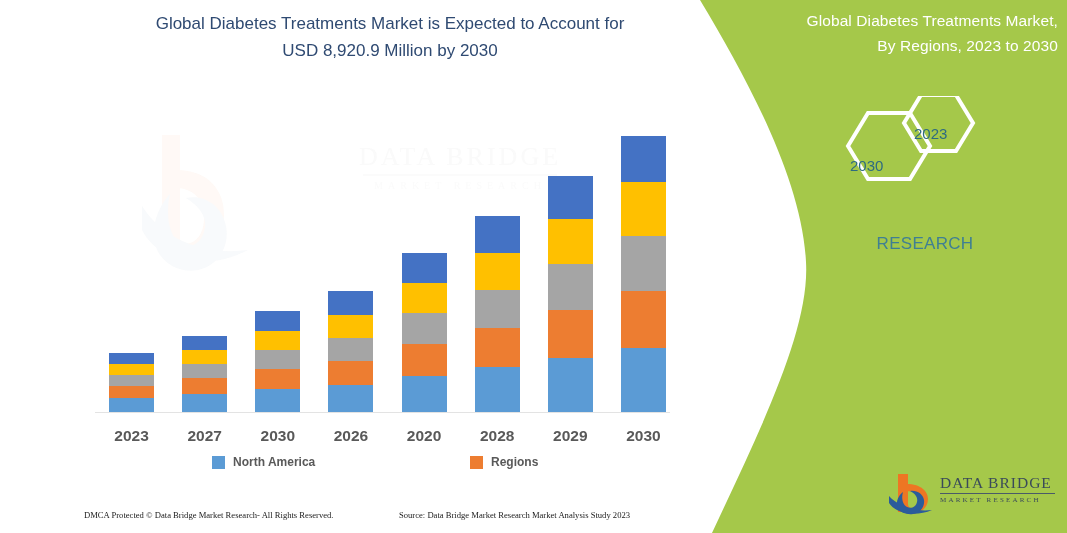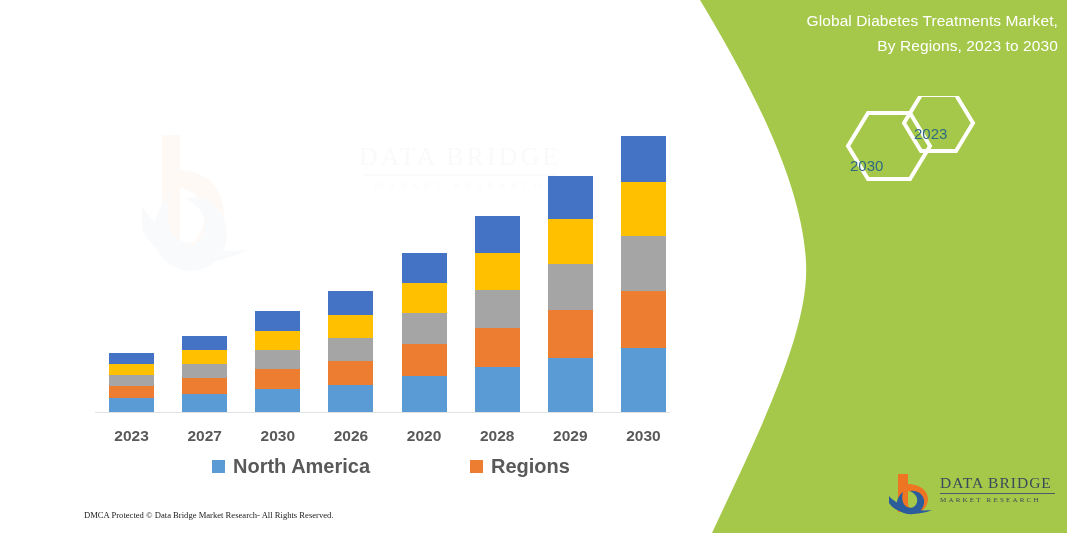--- a/index.html
+++ b/index.html
@@ -47,21 +47,21 @@
   .bars{position:absolute;left:95px;top:110px;width:585px;height:302px;}
   .bar{position:absolute;bottom:0;width:45px;}
   .seg{width:100%;}
 
   .xlabels{position:absolute;left:95px;top:427px;width:585px;height:22px;}
   .xlab{position:absolute;width:72px;text-align:center;color:#595959;font-size:15.5px;font-weight:bold;}
 
   .legend{position:absolute;left:95px;top:455px;width:585px;height:26px;}
   .lg-item{position:absolute;display:flex;align-items:center;gap:8px;}
   .lg-swatch{width:13px;height:13px;display:inline-block;}
-  .lg-text{color:#595959;font-size:20px;font-weight:bold;}
+  .lg-text{color:#595959;font-size:12px;font-weight:bold;}
 
   .footer{position:absolute;left:0;top:506px;width:700px;height:22px;}
   .ft{position:absolute;color:#1a1a1a;font-size:8.6px;font-family:"Liberation Serif",serif;white-space:nowrap;}
   .ft-left{left:84px;top:4px;}
   .ft-right{left:399px;top:4px;}
 </style>
 </head>
 <body>
 
 <div class="root">
@@ -82,37 +82,40 @@
   <div class="hex-wrap">
     <svg width="170" height="105" viewBox="0 0 170 105">
       <polygon points="28,50 48,17 90,17 110,50 90,83 48,83" fill="none" stroke="#ffffff" stroke-width="4"></polygon>
       <polygon points="84,27 101,-1 136,-1 153,27 136,55 101,55" fill="none" stroke="#ffffff" stroke-width="4"></polygon>
     </svg>
     <span class="hex-label hex-2023">2023</span>
     <span class="hex-label hex-2030">2030</span>
   </div>
 
   <div class="rp-sub">
+    <div>RESEARCH</div>
   </div>
 
   <div class="logo">
     <svg class="logo-mark" viewBox="0 0 46 44">
       <path d="M10 2 L20 2 L20 40 L10 40 Z" fill="#ee7623"></path>
       <path d="M18 12 C34 12, 40 20, 40 27 C40 36, 32 42, 23 42 C16 42, 12 38, 12 32 L20 32 C20 35, 22 36, 24 36 C28 36, 31 33, 31 28 C31 22, 26 19, 18 19 Z" fill="#ee7623"></path>
       <path d="M1 24 C10 34, 26 40, 44 38 C28 45, 8 42, 1 31 Z" fill="#2b5c9b"></path>
       <path d="M15 20 C15 20, 8 25, 9 33 C10 40, 18 43, 25 42 C32 41, 37 35, 36 28 C35 22, 29 18, 22 19 C28 22, 30 26, 29 30 C28 35, 23 37, 19 35 C15 33, 13 27, 15 20 Z" fill="#2b5c9b"></path>
     </svg>
     <div class="logo-txt">
       <div class="l1">DATA BRIDGE</div>
       <div class="logo-rule"></div>
       <div class="l2">MARKET RESEARCH</div>
     </div>
   </div>
 
   <div class="chart-title">
+    <div>Global Diabetes Treatments Market is Expected to Account for</div>
+    <div>USD 8,920.9 Million by 2030</div>
   </div>
 
   <div class="watermark">
     <svg width="110" height="190" viewBox="0 0 110 190" style="position:absolute;left:0;top:0;">
       <path d="M22 5 L40 5 L40 120 L22 120 Z" fill="#fdece2"></path>
       <path d="M36 40 C70 40, 84 62, 84 84 C84 112, 64 130, 44 130 C26 130, 16 118, 16 102 L34 102 C34 110, 38 114, 44 114 C56 114, 64 104, 64 88 C64 68, 52 58, 36 58 Z" fill="#fdece2"></path>
       <path d="M2 76 C22 108, 62 126, 108 120 C66 142, 18 132, 2 100 Z" fill="#eaeff4"></path>
       <path d="M30 64 C30 64, 12 82, 14 108 C16 132, 40 144, 58 140 C78 136, 90 116, 86 96 C82 74, 62 64, 46 68 C62 78, 68 90, 64 102 C60 116, 46 120, 38 112 C28 102, 26 82, 30 64 Z" fill="#eaeff4"></path>
     </svg>
     <div class="wm-txt">
@@ -198,15 +201,16 @@
         <span class="lg-text">North America</span>
       </div>
       <div class="lg-item" style="left: 375px;">
         <span class="lg-swatch" style="background: rgb(237, 125, 49);"></span>
         <span class="lg-text">Regions</span>
       </div>
     </div>
 
   <div class="footer">
     <div class="ft ft-left">DMCA Protected © Data Bridge Market Research-  All Rights Reserved.</div>
+    <div class="ft ft-right">Source: Data Bridge Market Research  Market Analysis Study 2023</div>
   </div>
 
 </div>
 
 </body></html>

